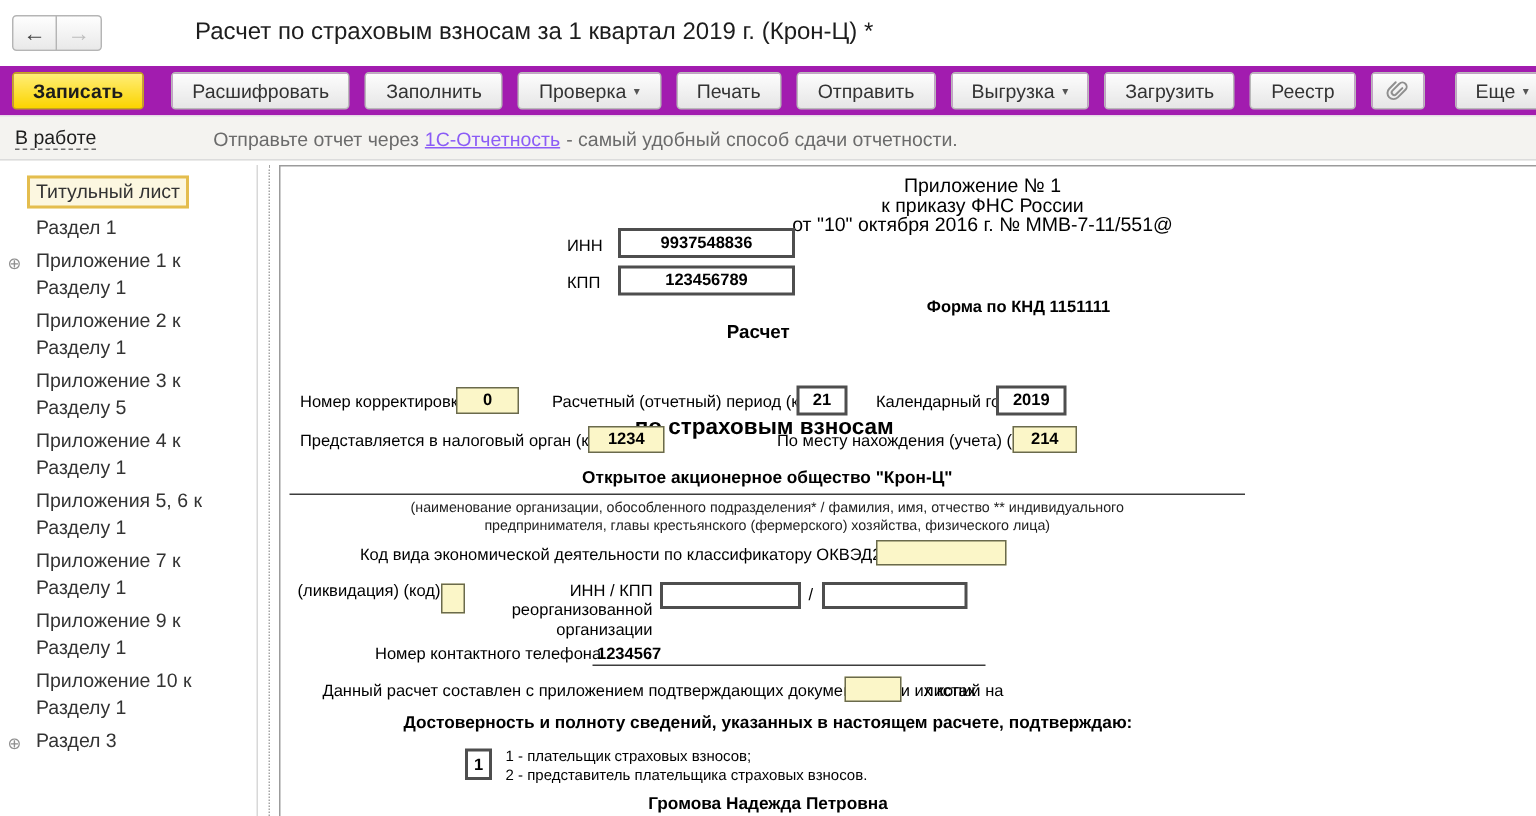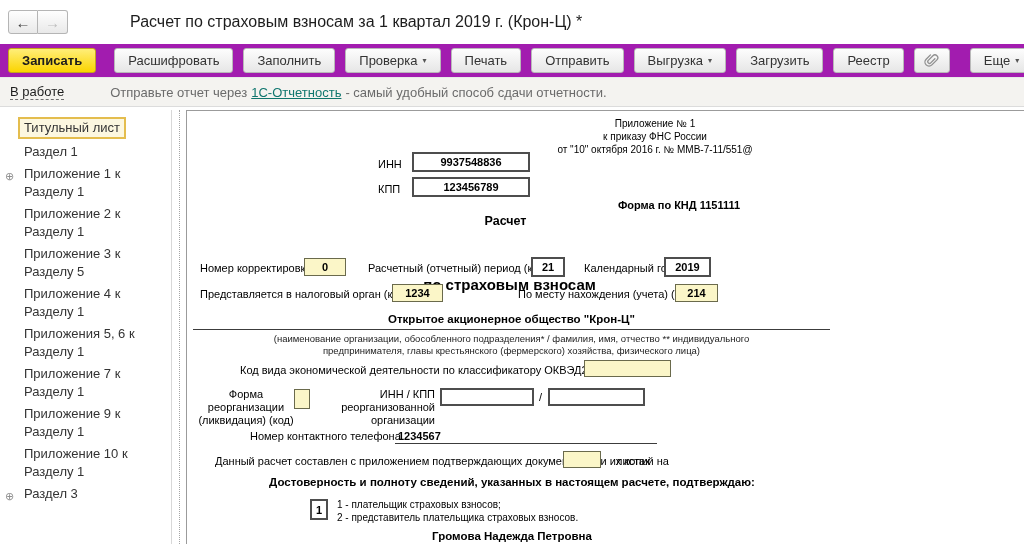--- a/index.html
+++ b/index.html
@@ -32,25 +32,25 @@
     background:linear-gradient(#ffee79,#fbd400); border-color:#c4a61c;
     font-weight:bold; color:#1c1c1c; margin-right:8px;
   }
   .caret { font-size:8px; color:#555; margin-left:5px; }
   .tb.attach { width:36px; padding:0; }
   .spacer { flex:1 1 auto; }
 
   
   .statusbar {
     height:30px; background:#f4f3f0; border-top:1px solid #e9e9e9; border-bottom:1px solid #dcdcdc;
-    display:flex; align-items:center; padding:0 10px; font-size:13px;
+    display:flex; align-items:center; padding:0 10px; font-size:13px;gap:32px;
   }
   .status-state { color:#1d1d1d; border-bottom:1px dashed #6f6f6f; margin-right:46px; cursor:pointer; }
   .status-msg { color:#6b6b6b; }
-  .status-link { color:#0f766e; text-decoration:underline; cursor:pointer; margin:0 4px 0 4px; }
+  .status-link { color:#8b5cf6; text-decoration:underline; cursor:pointer; margin:0 4px 0 4px; }
 
   
   .main { position:absolute; top:110px; left:0; right:0; bottom:0; background:#fff; }
   .sidebar { position:absolute; left:0; top:0; bottom:0; width:172px; border-right:1px solid #d8d8d8; padding-top:5px; overflow:hidden; }
   .side-item { position:relative; padding:2px 4px 2px 24px; font-size:13px; line-height:18px; color:#333; cursor:pointer; }
   .expander { position:absolute; left:5px; top:4px; font-size:11px; color:#8f8f8f; cursor:pointer; }
   .sel-box { display:inline-block; border:2px solid #e4bd4e; background:#fcf7e0; padding:0 4px; margin-left:-6px; }
 
   .splitter { position:absolute; left:179px; top:0; bottom:0; width:3px; border-left:1px dotted #a5a5a5; cursor:col-resize; }
 
@@ -63,21 +63,21 @@
     position:absolute; border:2px solid #4e4e4e; background:#fff;
     display:flex; align-items:center; justify-content:center; font-weight:bold; font-size:11px;
   }
   .ybox {
     position:absolute; border:1px solid #6a6a4c; background:#fbf6c8;
     display:flex; align-items:center; justify-content:center; font-weight:bold; font-size:11px;
   }
   .uline { position:absolute; border-bottom:1px solid #3c3c3c; }
   .b { font-weight:bold; }
   .small { font-size:9.5px; line-height:12px; color:#222; }
-  .note { font-size:10px; line-height:13px; }
+  .note { font-size:13px; line-height:13px; }
 </style>
 </head>
 <body>
 
 <div class="titlebar">
   <div class="nav-group">
     <div class="nav-btn back">
         <span>←</span>
       </div>
     <div class="nav-btn fwd">
@@ -191,21 +191,20 @@
       <div class="uline" style="left:6px; top:218px; width:637px;"></div>
       <div class="cblock small" style="left:6px; top:222px; width:637px;">
         <div>(наименование организации, обособленного подразделения* / фамилия, имя, отчество ** индивидуального</div>
         <div>предпринимателя, главы крестьянского (фермерского) хозяйства, физического лица)</div>
       </div>
 
       <div class="lbl" style="left:53px; top:253px;">Код вида экономической деятельности по классификатору ОКВЭД2</div>
       <div class="ybox" style="left:397px; top:249px; width:87px; height:17px;"></div>
 
       <div class="cblock" style="left:10px; top:277px; width:98px; font-size:11px; line-height:13px;">
-        <div>Форма реорганизации</div>
         <div>(ликвидация) (код)</div>
       </div>
       <div class="ybox" style="left:107px; top:278px; width:16px; height:20px;"></div>
       <div class="cblock" style="left:128px; top:277px; width:120px; font-size:11px; line-height:13px; text-align:right;">
         <div>ИНН / КПП реорганизованной</div>
         <div>организации</div>
       </div>
       <div class="fbox" style="left:253px; top:277px; width:94px; height:18px;"></div>
       <div class="lbl" style="left:352px; top:280px;">/</div>
       <div class="fbox" style="left:361px; top:277px; width:97px; height:18px;"></div>

